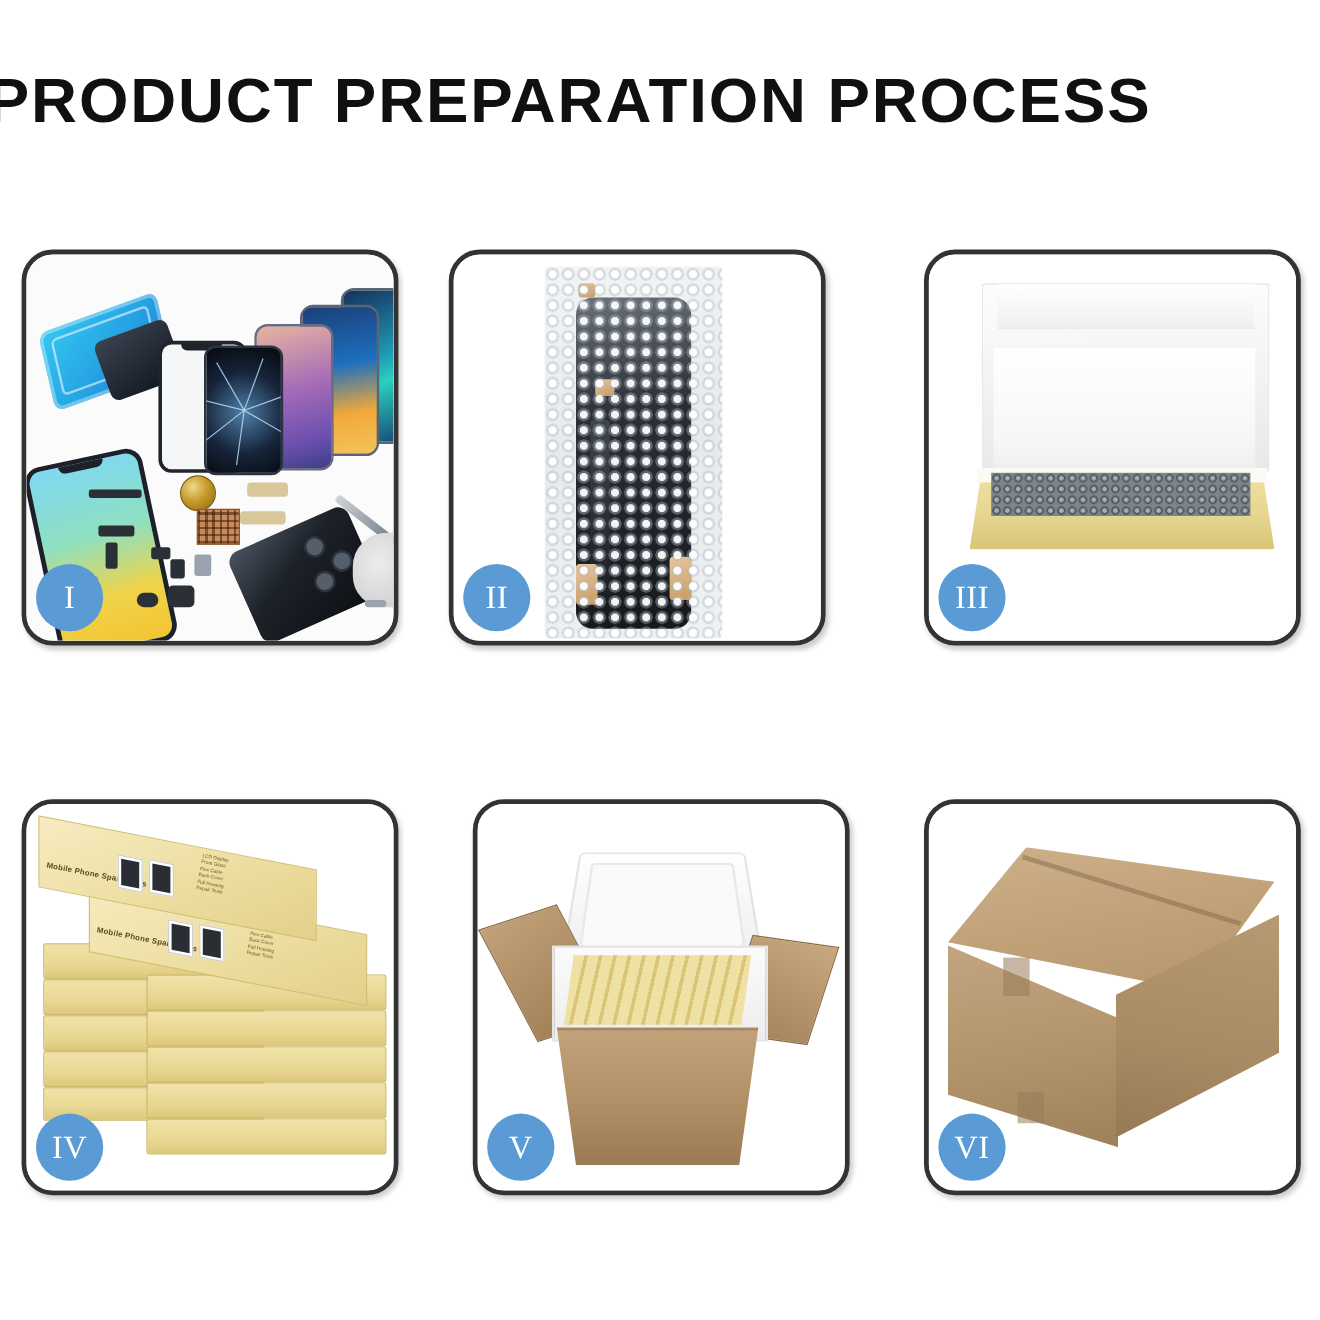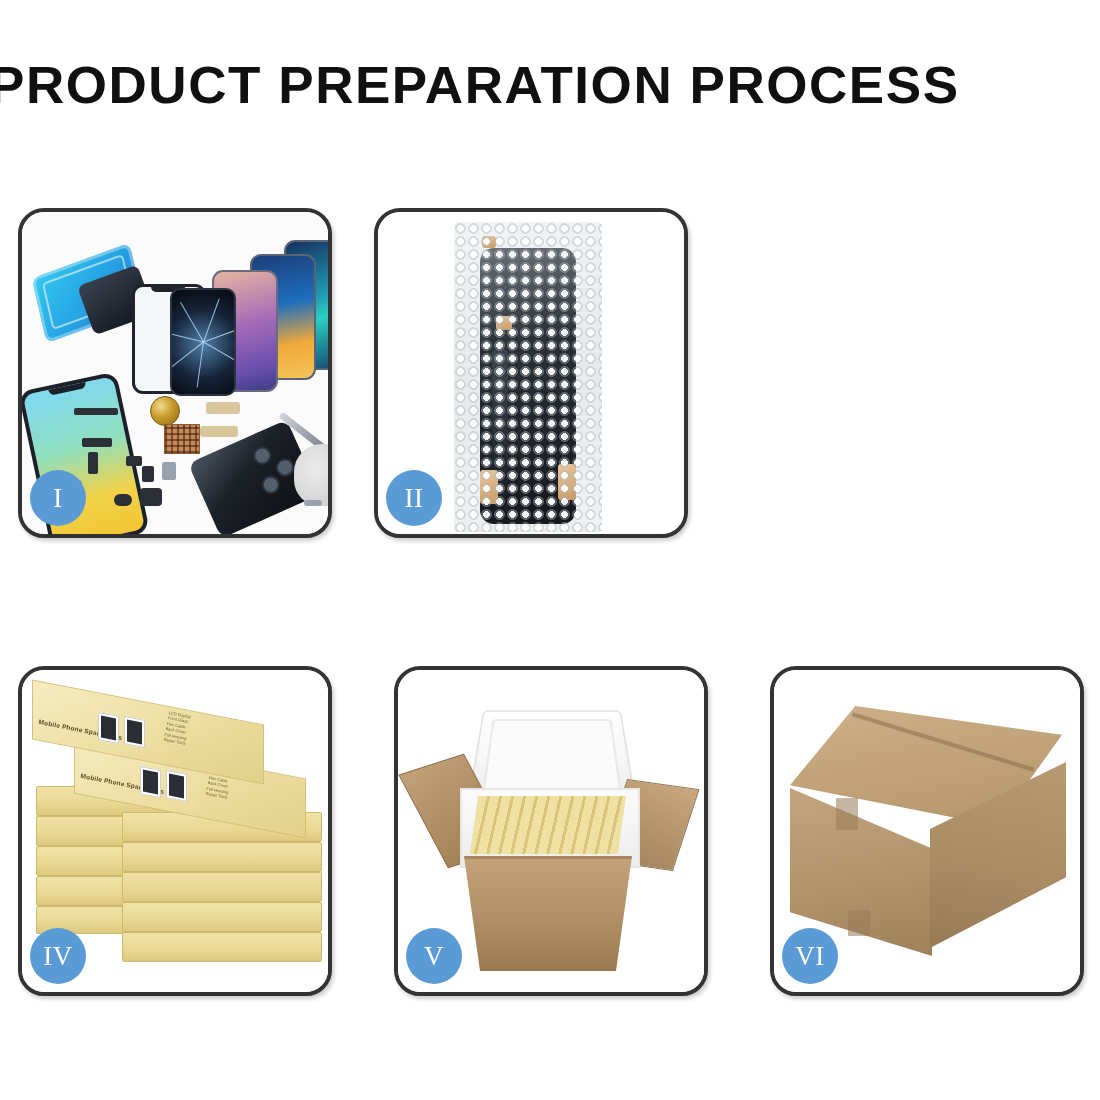--- a/index.html
+++ b/index.html
@@ -505,20 +505,30 @@
         <div class="tape" style="left:28px;top:14px;width:14px;height:12px;"></div>
         <div class="tape" style="left:42px;top:94px;width:16px;height:14px;"></div>
         <div class="tape" style="left:26px;top:248px;width:18px;height:34px;"></div>
         <div class="tape" style="left:104px;top:242px;width:18px;height:36px;"></div>
         <div class="bubbles"></div>
       </div>
     </div>
     <div class="badge">II</div>
   </div>
 
+  <div class="panel p3">
+    <div class="stage">
+      <div class="mailer-lid"></div>
+      <div class="foam-white"></div>
+      <div class="mailer-base"></div>
+      <div class="mailer-base-lip"></div>
+      <div class="foam-grey"></div>
+    </div>
+    <div class="badge">III</div>
+  </div>
 
   <div class="panel p4">
     <div class="stage">
       <div class="boxstack">
 
         <div class="ybox" style="left:14px;top:236px;width:182px;height:26px;"></div>
         <div class="ybox" style="left:14px;top:206px;width:182px;height:28px;"></div>
         <div class="ybox" style="left:14px;top:176px;width:182px;height:28px;"></div>
         <div class="ybox" style="left:14px;top:146px;width:182px;height:28px;"></div>
         <div class="ybox" style="left:14px;top:116px;width:182px;height:28px;"></div>

